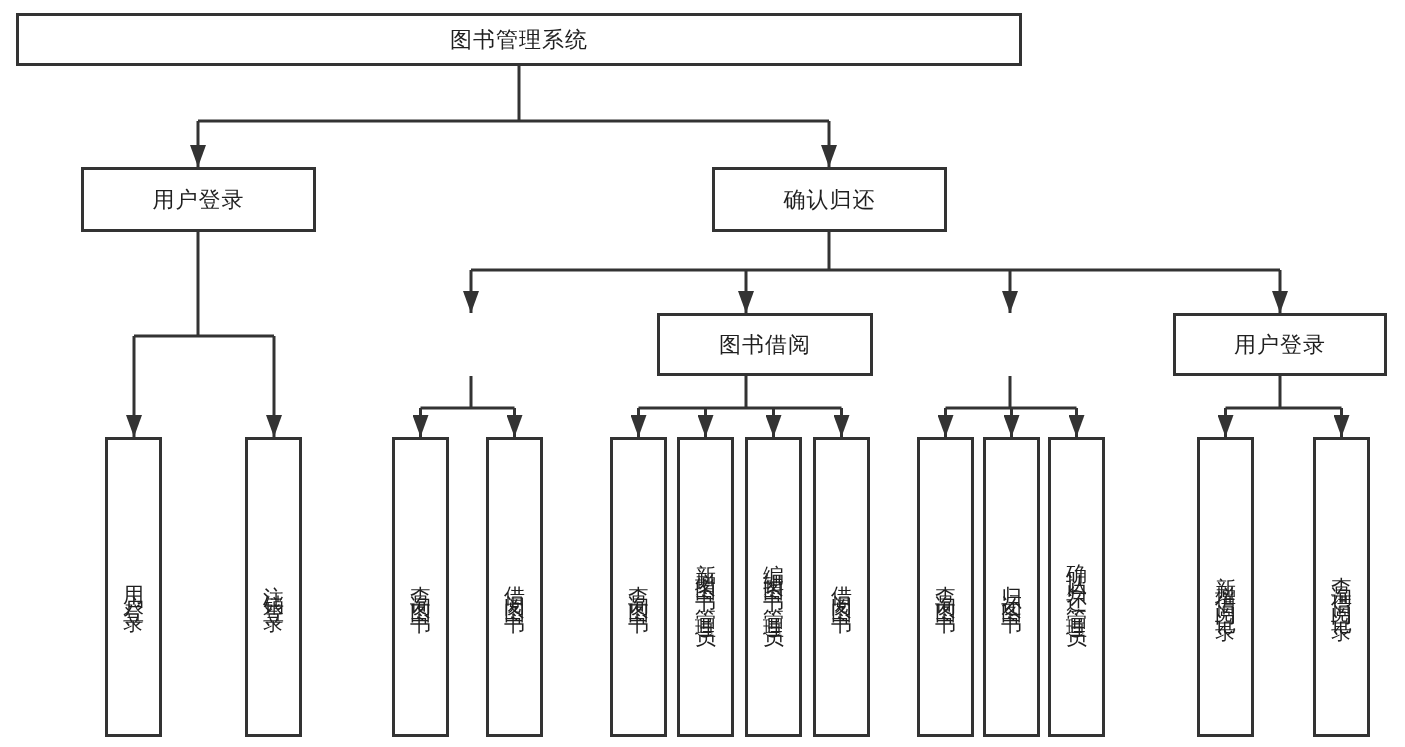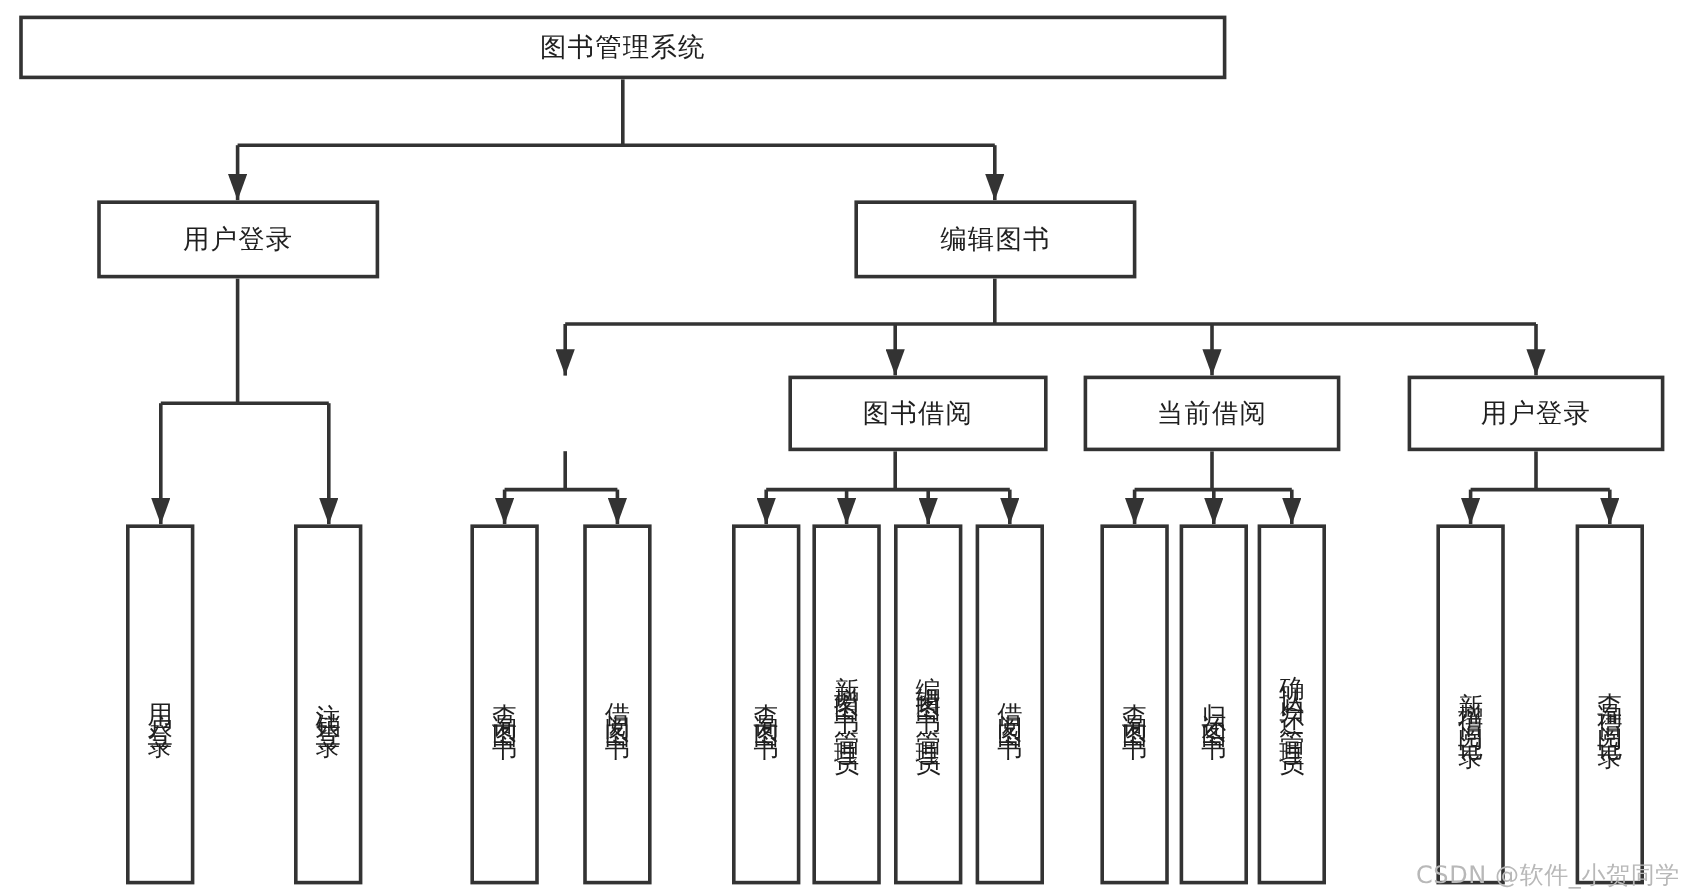--- a/index.html
+++ b/index.html
@@ -119,24 +119,23 @@
 
     <path d="M1280,376 V408"></path>
     <path d="M1225.5,408 H1341.5"></path>
     <path d="M1225.5,408 V437" marker-end="url(#arrow)"></path>
     <path d="M1341.5,408 V437" marker-end="url(#arrow)"></path>
   </svg>
 
   <div class="node" style="left:16px; top:13px; width:1006px; height:53px;">图书管理系统</div>
 
   <div class="node" style="left:81px; top:167px; width:235px; height:65px;">用户登录</div>
-  <div class="node" style="left:712px; top:167px; width:235px; height:65px;">编辑图书</div>
+  <div class="node" style="left:712px; top:167px; width:235px; height:65px;">确认归还</div>
 
   <div class="node" style="left:657px; top:313px; width:216px; height:63px;">图书借阅</div>
-  <div class="node" style="left:903px; top:313px; width:214px; height:63px;">当前借阅</div>
   <div class="node" style="left:1173px; top:313px; width:214px; height:63px;">用户登录</div>
 
   <div class="leaf" style="left:105px; top:437px;">
     <span class="vtxt">用户登录</span>
   </div>
   <div class="leaf" style="left:245px; top:437px;">
     <span class="vtxt">注销登录</span>
   </div>
 
   <div class="leaf" style="left:392px; top:437px;">
@@ -169,15 +168,14 @@
     <span class="vtxt">确认归还（管理员）</span>
   </div>
 
   <div class="leaf" style="left:1197px; top:437px;">
     <span class="vtxt">新增借阅记录</span>
   </div>
   <div class="leaf" style="left:1313px; top:437px;">
     <span class="vtxt">查询借阅记录</span>
   </div>
 
-  <div class="watermark">CSDN @软件_小贺同学</div>
 
 </div>
 
 </body></html>

